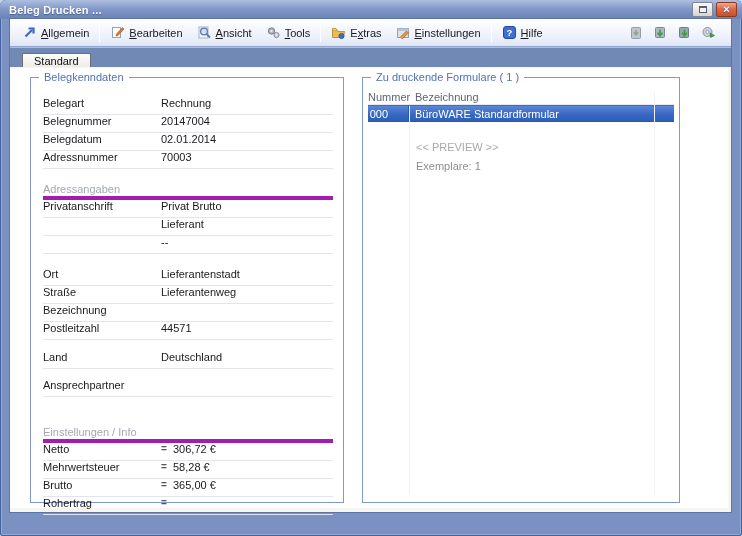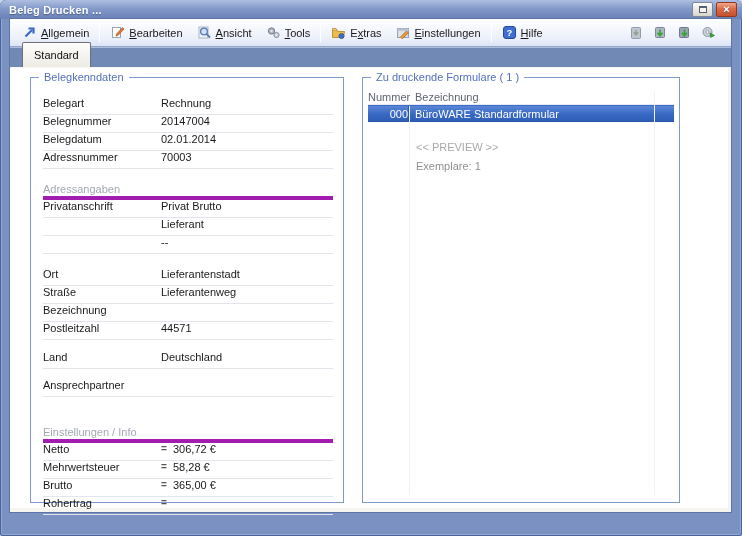--- a/index.html
+++ b/index.html
@@ -46,21 +46,21 @@
   }
   .menu-item{ display:flex; align-items:center; gap:4px; padding:3px 7px; border-radius:2px; cursor:default; white-space:nowrap; }
   .menu-item svg{ display:block; }
   .u{ text-decoration:underline; }
   .tsep{ width:1px; height:19px; background:#b9c5de; border-right:1px solid #ffffff; margin:0 3px; }
   .toolbar-right{ margin-left:auto; display:flex; align-items:center; gap:10px; padding-right:10px; }
   .toolbar-right .ticon{ cursor:default; }
   
   .tabstrip{ height:20px; background:#7189b5; position:relative; border-top:1px solid #aebdda; }
   .tab{
-    position:absolute; left:12px; bottom:0; height:25px; padding:0 11px;
+    position:absolute; left:12px; bottom:0; height:14px; padding:0 11px;
     background:linear-gradient(#fdfdfc,#edebe4);
     border:1px solid #6d6f73; border-bottom:none; border-radius:2px 2px 0 0;
     display:flex; align-items:center; color:#111;
   }
   
   .content{ position:absolute; top:49px; left:0; right:0; bottom:0; background:#ffffff; border-right:3px solid #f6f5f0; border-bottom:4px solid #f6f5f0; }
   .groupbox{ position:absolute; border:1px solid #7f99cc; background:#fff; }
   .legend{ position:absolute; top:-7px; left:8px; background:#fff; padding:0 5px; color:#5271b8; }
   .gb-left{ left:20px; top:9px; width:314px; height:426px; }
   .gb-right{ left:352px; top:9px; width:318px; height:426px; }
@@ -69,21 +69,21 @@
   .frow{ display:flex; align-items:flex-start; height:18px; margin:0 10px 0 12px; border-bottom:1px solid #e2e5eb; }
   .flabel{ width:118px; flex:none; }
   .fvalue{ flex:1; }
   .eq{ width:12px; flex:none; color:#555; font-weight:bold; font-size:10px; }
   .srow{ display:flex; align-items:center; height:18px; margin:0 10px 0 12px; border-bottom:4px solid #a21caf; color:#a3a9b3; }
   .mt13{ margin-top:13px; } .mt14{ margin-top:14px; } .mt11{ margin-top:11px; }
   .mt10{ margin-top:10px; } .mt28{ margin-top:28px; }
   
   .list{ position:absolute; top:12px; left:5px; right:5px; bottom:5px; }
   .lhead{ display:flex; height:15px; align-items:center; color:#5f6570; border-bottom:1px solid #e6e9ef; }
-  .c1{ width:41px; flex:none; text-align:right; padding-right:0; }
+  .c1{ width:41px; flex:none; text-align:right; padding-right:20px; }
   .c2{ flex:1; padding-left:6px; }
   .lrow-sel{
     display:flex; height:17px; align-items:center; color:#ffffff;
     background:linear-gradient(#5b86d7,#3567c1 60%, #2f5fb8);
     border-top:1px solid #3b6cc6; border-bottom:1px solid #2a56a8;
   }
   .lrow-sel .c1{ border-right:1px solid #2a56a8; height:100%; display:flex; align-items:center; justify-content:flex-end; }
   .vline1{ position:absolute; left:41px; top:16px; bottom:2px; width:0; border-left:1px solid #eef1f6; }
   .vline2{ position:absolute; right:19px; top:2px; bottom:2px; width:0; border-left:1px solid #f0f2f7; }
   .preview{ color:#a9a9a9; margin:19px 0 0 48px; }

